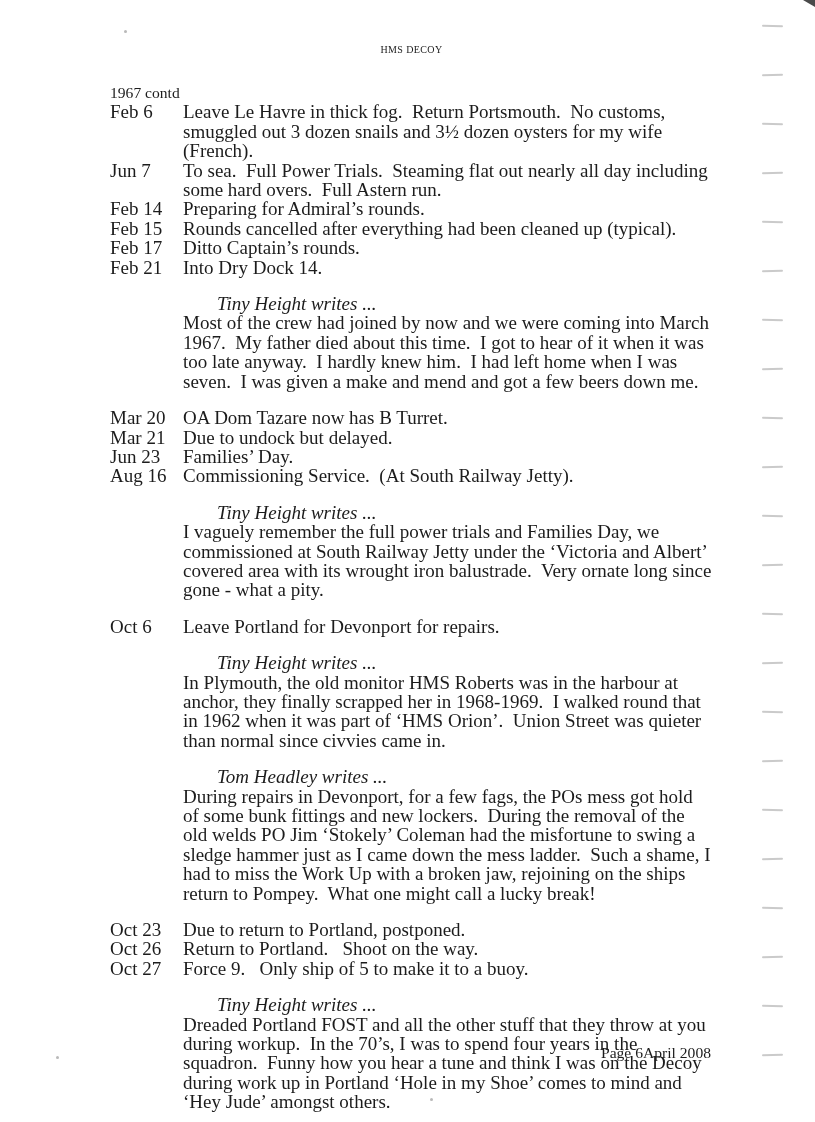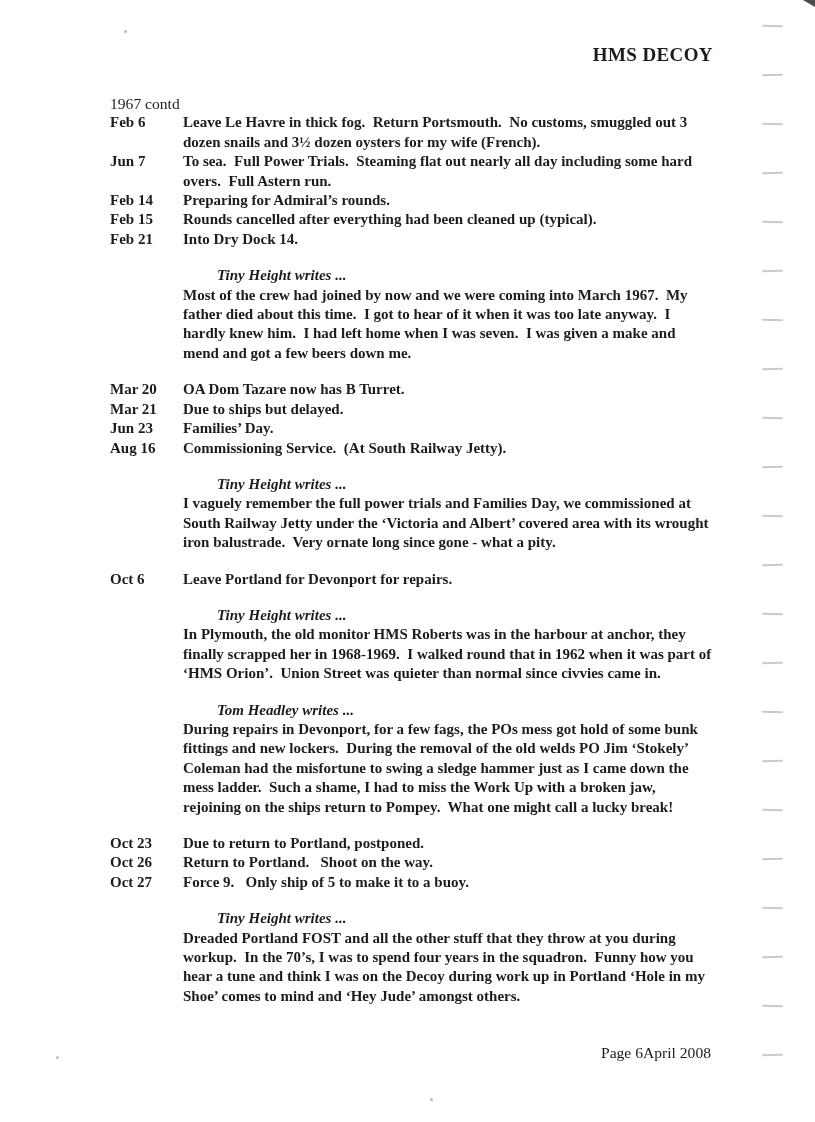--- a/index.html
+++ b/index.html
@@ -10,32 +10,32 @@
     color:#1c1c1c;
     position:relative;
     overflow:hidden;
   }
   .page{
     position:absolute;inset:0;
     padding:44px 102px 0 110px;
     box-sizing:border-box;
   }
   .doc-title{
-    text-align:right;
-    font-size:19px;
+    text-align:center;
+    font-size:10px;
     letter-spacing:.4px;
     margin:0 0 28px 0;
-    font-weight:bold;
+    font-weight:normal;
   }
   .section-heading{
     font-size:15.6px;
     line-height:19.4px;
     margin:0;
   }
-  .entries{font-size:15px;line-height:19.4px;font-weight:bold;}
+  .entries{font-size:19px;line-height:19.4px;}
   .entry-log{
     display:flex;
     align-items:flex-start;
   }
   .entry-log .date{
     flex:0 0 73px;
     white-space:nowrap;
   }
   .entry-log .text{
     flex:1;
@@ -100,34 +100,38 @@
       </div>
       <div class="entry-log">
         <div class="date">Feb 14</div>
         <div class="text">Preparing for Admiral’s rounds.</div>
       </div>
       <div class="entry-log">
         <div class="date">Feb 15</div>
         <div class="text">Rounds cancelled after everything had been cleaned up (typical).</div>
       </div>
       <div class="entry-log">
+        <div class="date">Feb 17</div>
+        <div class="text">Ditto Captain’s rounds.</div>
+      </div>
+      <div class="entry-log">
         <div class="date">Feb 21</div>
         <div class="text">Into Dry Dock 14.</div>
       </div>
       <div class="entry-quote">
         <span class="author">Tiny Height writes ...</span>
         <div class="text">Most of the crew had joined by now and we were coming into March 1967.  My father died about this time.  I got to hear of it when it was too late anyway.  I hardly knew him.  I had left home when I was seven.  I was given a make and mend and got a few beers down me.</div>
       </div>
       <div class="entry-log">
         <div class="date">Mar 20</div>
         <div class="text">OA Dom Tazare now has B Turret.</div>
       </div>
       <div class="entry-log">
         <div class="date">Mar 21</div>
-        <div class="text">Due to ships but delayed.</div>
+        <div class="text">Due to undock but delayed.</div>
       </div>
       <div class="entry-log">
         <div class="date">Jun 23</div>
         <div class="text">Families’ Day.</div>
       </div>
       <div class="entry-log">
         <div class="date">Aug 16</div>
         <div class="text">Commissioning Service.  (At South Railway Jetty).</div>
       </div>
       <div class="entry-quote">

